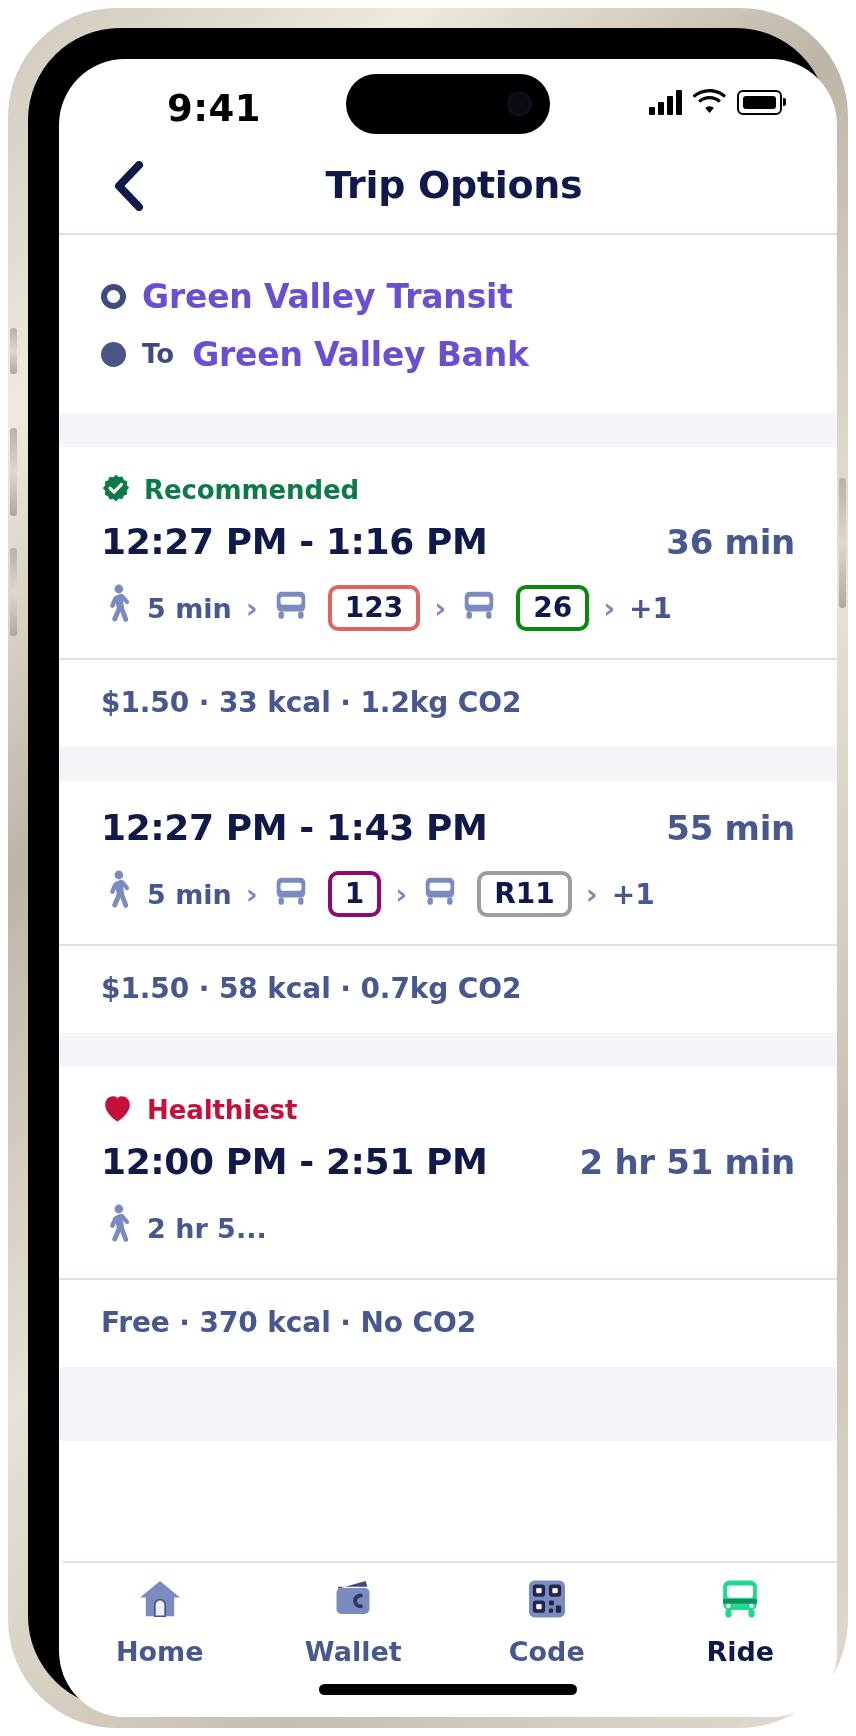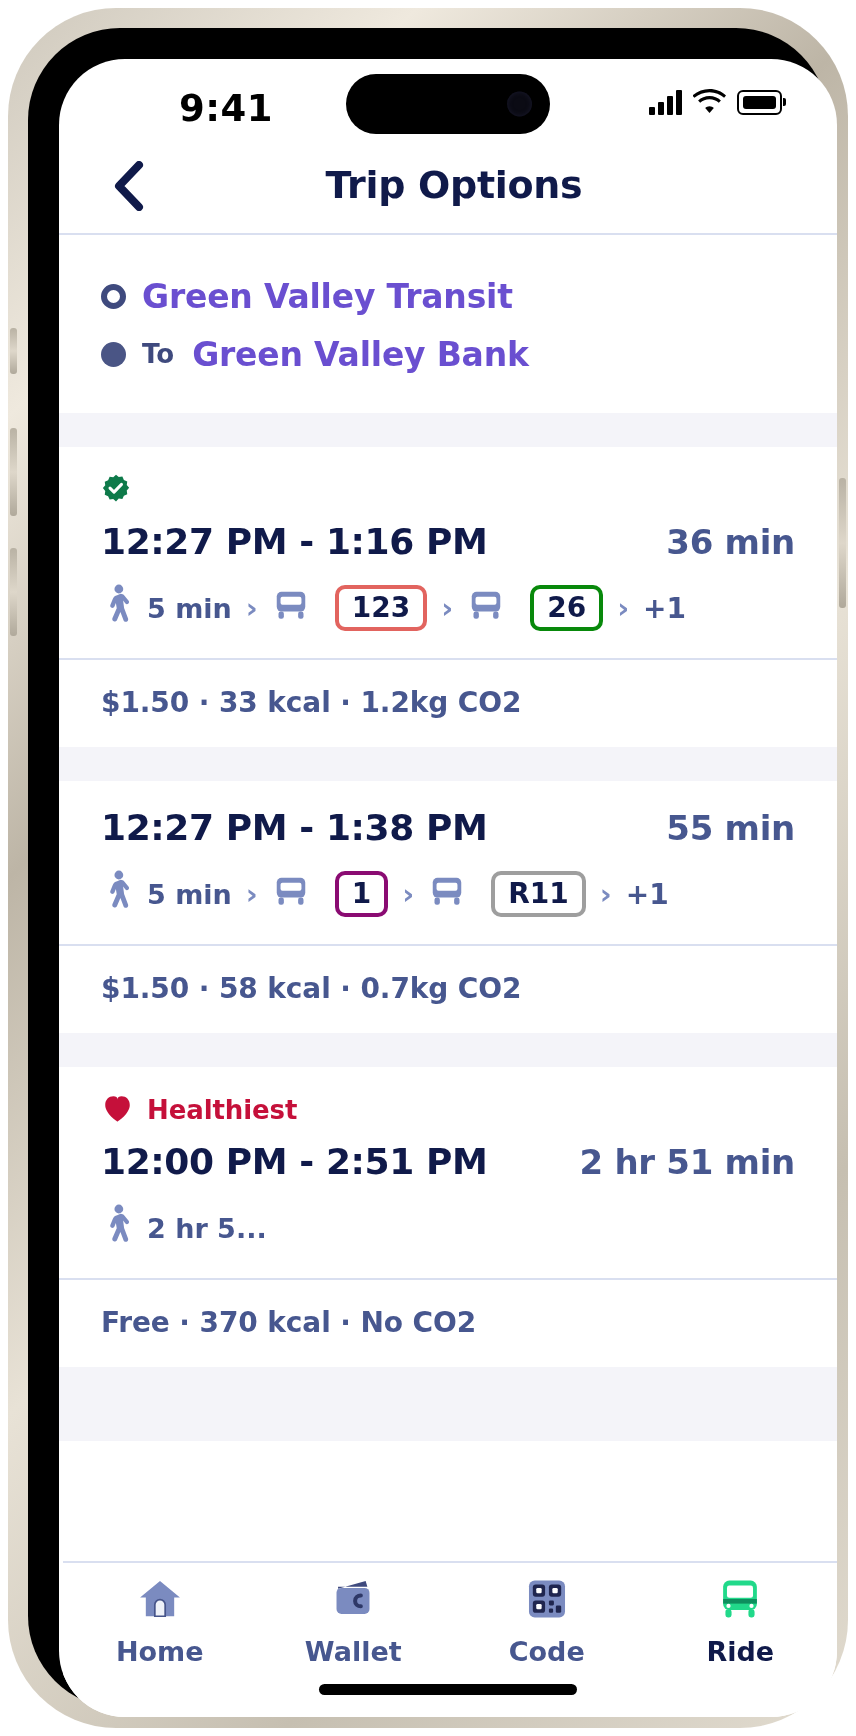--- a/index.html
+++ b/index.html
@@ -57,21 +57,21 @@
   #btn-voldn   { left: 2px; top: 540px; width: 7px; height: 88px; }
   #btn-power   { right: 2px; top: 470px; width: 7px; height: 130px; }
 
   
   #status-bar {
     position: relative;
     height: 92px;
   }
   #status-time {
     position: absolute;
-    left: 120px;
+    left: 108px;
     top: 28px;
     font-size: 37px;
     font-weight: 700;
     color: #000000;
     letter-spacing: 0.5px;
     font-family: "DejaVu Sans", sans-serif;
   }
   #dynamic-island {
     position: absolute;
     left: 50%;
@@ -250,21 +250,21 @@
     font-size: 27px;
     font-weight: 600;
     color: #47578f;
   }
   .chev {
     color: #7b8bc0;
     font-size: 29px;
     font-weight: 700;
     line-height: 1;
   }
-  .leg-transit { display:flex; align-items:center; gap: 25px; }
+  .leg-transit { display:flex; align-items:center; gap: 18px; }
   .route-pill {
     border: 4px solid #cccccc;
     border-radius: 10px;
     padding: 2px 13px;
     font-size: 28px;
     font-weight: 700;
     color: #101a4a;
     line-height: 1.22;
     background: #ffffff;
   }
@@ -390,20 +390,21 @@
 
         <div class="option-card">
           <div class="option-main">
             <div class="badge-row badge-recommended">
               <span>
                 <svg width="30" height="30" viewBox="0 0 24 24">
                   <path d="M12 1.3l2.2 1.9 2.9-.4 1.2 2.7 2.7 1.2-.4 2.9 1.9 2.2-1.9 2.2.4 2.9-2.7 1.2-1.2 2.7-2.9-.4L12 22.7l-2.2-1.9-2.9.4-1.2-2.7-2.7-1.2.4-2.9L1.5 12l1.9-2.2-.4-2.9L5.7 5.7l1.2-2.7 2.9.4z" fill="#0e7a4a"></path>
                   <path d="M7.2 12.1l3.2 3.2 6-6.2" stroke="#ffffff" stroke-width="2.4" fill="none" stroke-linecap="round" stroke-linejoin="round"></path>
                 </svg>
               </span>
+              <span class="badge-label">Recommended</span>
             </div>
             <div class="time-row">
               <span class="time-range">12:27 PM - 1:16 PM</span>
               <span class="duration">36 min</span>
             </div>
             <div class="legs-row">
               <span class="leg-walk">
                 <span>
                   <svg width="34" height="48" viewBox="0 0 24 32">
                     <circle cx="12.6" cy="4" r="3.1" fill="#7b8bc0"></circle>
@@ -441,21 +442,21 @@
             </div>
           </div>
           <div class="option-detail">$1.50 · 33 kcal · 1.2kg CO2</div>
         </div>
 
         <div class="gap-band"></div>
 
         <div class="option-card">
           <div class="option-main">
             <div class="time-row">
-              <span class="time-range">12:27 PM - 1:38 PM</span>
+              <span class="time-range">12:27 PM - 1:43 PM</span>
               <span class="duration">55 min</span>
             </div>
             <div class="legs-row">
               <span class="leg-walk">
                 <span>
                   <svg width="34" height="48" viewBox="0 0 24 32">
                     <circle cx="12.6" cy="4" r="3.1" fill="#7b8bc0"></circle>
                     <path d="M11.4 8.4c-1.6.3-2.6 1.3-3.1 2.6l-1.7 4.3c-.3.8.1 1.7.9 2 .8.3 1.7-.1 2-.9l1-2.5.6 3.6-3 6.9c-.4.9 0 1.9.9 2.3.9.4 1.9 0 2.3-.9l2.4-5.5 2.2 5.8c.3.9 1.3 1.3 2.2 1 .9-.3 1.3-1.3 1-2.2l-2.8-7.5-.7-5.2 1.5 1.9c.5.7 1.5.8 2.1.3.7-.5.8-1.5.3-2.1l-2.9-3.6c-.7-.8-1.7-1.3-2.8-1.3z" fill="#7b8bc0"></path>
                   </svg>
                 </span>

